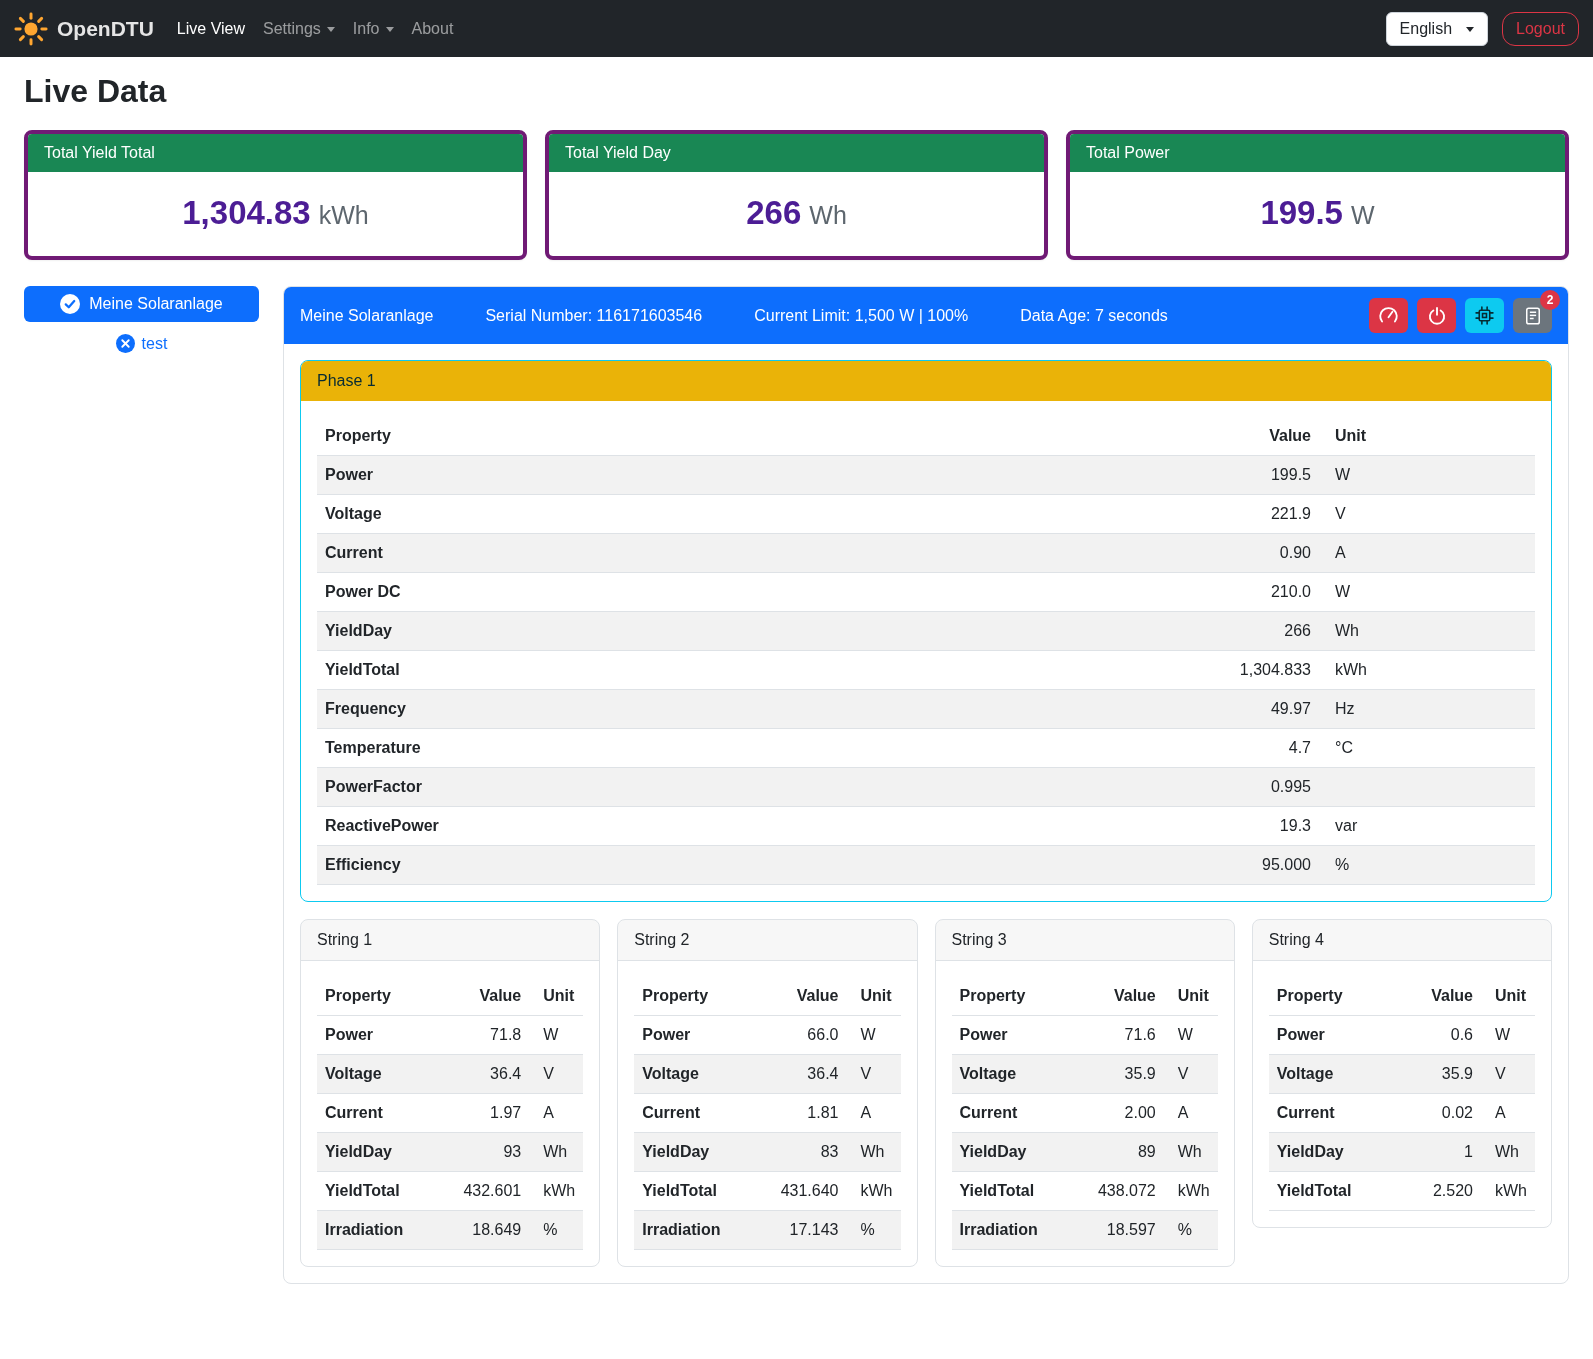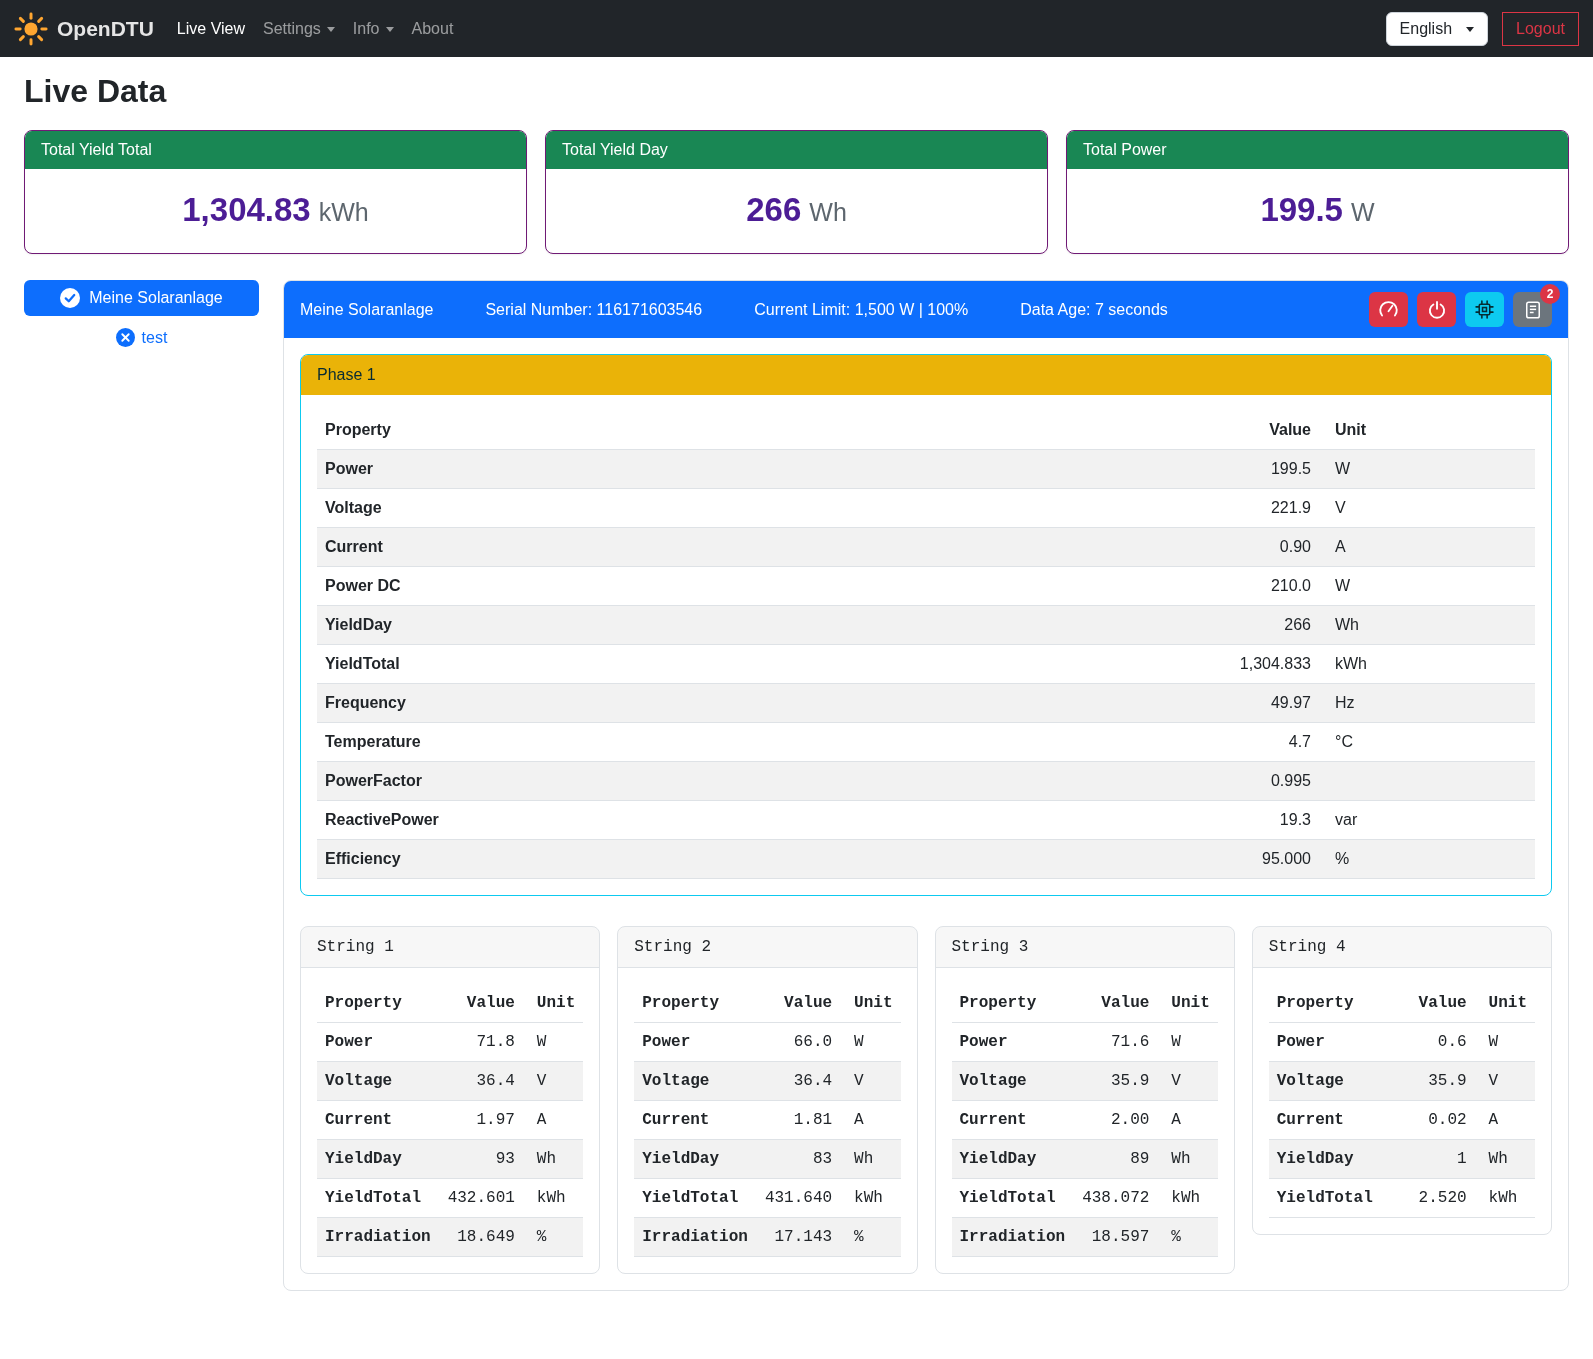--- a/index.html
+++ b/index.html
@@ -41,33 +41,33 @@
   .nav-right { margin-left: auto; display: flex; align-items: center; gap: 14px; }
   .lang-select {
     background: #fff; color: #212529;
     border: 1px solid #ced4da; border-radius: 6px;
     padding: 7px 13px; font-size: 16px;
     display: flex; align-items: center; gap: 14px;
     cursor: pointer; font-family: inherit;
   }
   .logout-btn {
     background: transparent; color: #dc3545;
-    border: 1px solid #dc3545; border-radius: 0;
+    border: 1px solid #dc3545; border-radius: 13px;
     padding: 7px 13px; font-size: 16px; cursor: pointer;
     font-family: inherit;
   }
 
   
   .container { padding: 0 24px 24px; }
   .page-title { font-size: 32px; font-weight: 600; margin: 16px 0 20px; }
 
   
   .summary-row { display: grid; grid-template-columns: repeat(3, 1fr); gap: 18px; }
   .summary-card {
-    border: 1px solid #701a75; border-radius: 8px; overflow: hidden;
+    border: 4px solid #701a75; border-radius: 8px; overflow: hidden;
     box-shadow: 0 1px 2px rgba(0,0,0,.06);
     background: #fff;
   }
   .summary-header { background: #198754; color: #fff; padding: 10px 16px; font-size: 16px; }
   .summary-body { padding: 22px 16px 24px; text-align: center; }
   .big-value { font-size: 33px; font-weight: 600; color: #4c1d95; }
   .big-unit { font-size: 25px; font-weight: 400; color: #5d666e; margin-left: 8px; }
 
   
   .content-row { display: flex; gap: 24px; margin-top: 26px; align-items: flex-start; }
@@ -124,21 +124,21 @@
   tbody th { font-weight: 700; }
   .col-value { text-align: right; }
   .table-phase .col-value { width: 140px; }
   .table-phase .col-unit  { width: 216px; padding-left: 16px; }
   .table-phase tbody tr:nth-child(odd)  { background: #f2f2f2; }
   .table-string .col-value { width: 78px; }
   .table-string .col-unit  { width: 52px; padding-left: 14px; }
   .table-string tbody tr:nth-child(even) { background: #f2f2f2; }
 
   
-  .strings-row { display: grid; grid-template-columns: repeat(4, 1fr); gap: 17px; margin-top: 30px; align-items: start; font-family: Liberation Mono, monospace; }
+  .strings-row { display: grid; grid-template-columns: repeat(4, 1fr); gap: 17px; margin-top: 17px; align-items: start; }
   .string-card { border: 1px solid #dee2e6; border-radius: 8px; background: #fff; }
   .string-header {
     background: rgba(0,0,0,.03);
     border-bottom: 1px solid #dee2e6;
     padding: 11px 16px; font-size: 16px;
     border-radius: 7px 7px 0 0;
   }
   .string-body { padding: 16px; }
 </style>
 </head>

